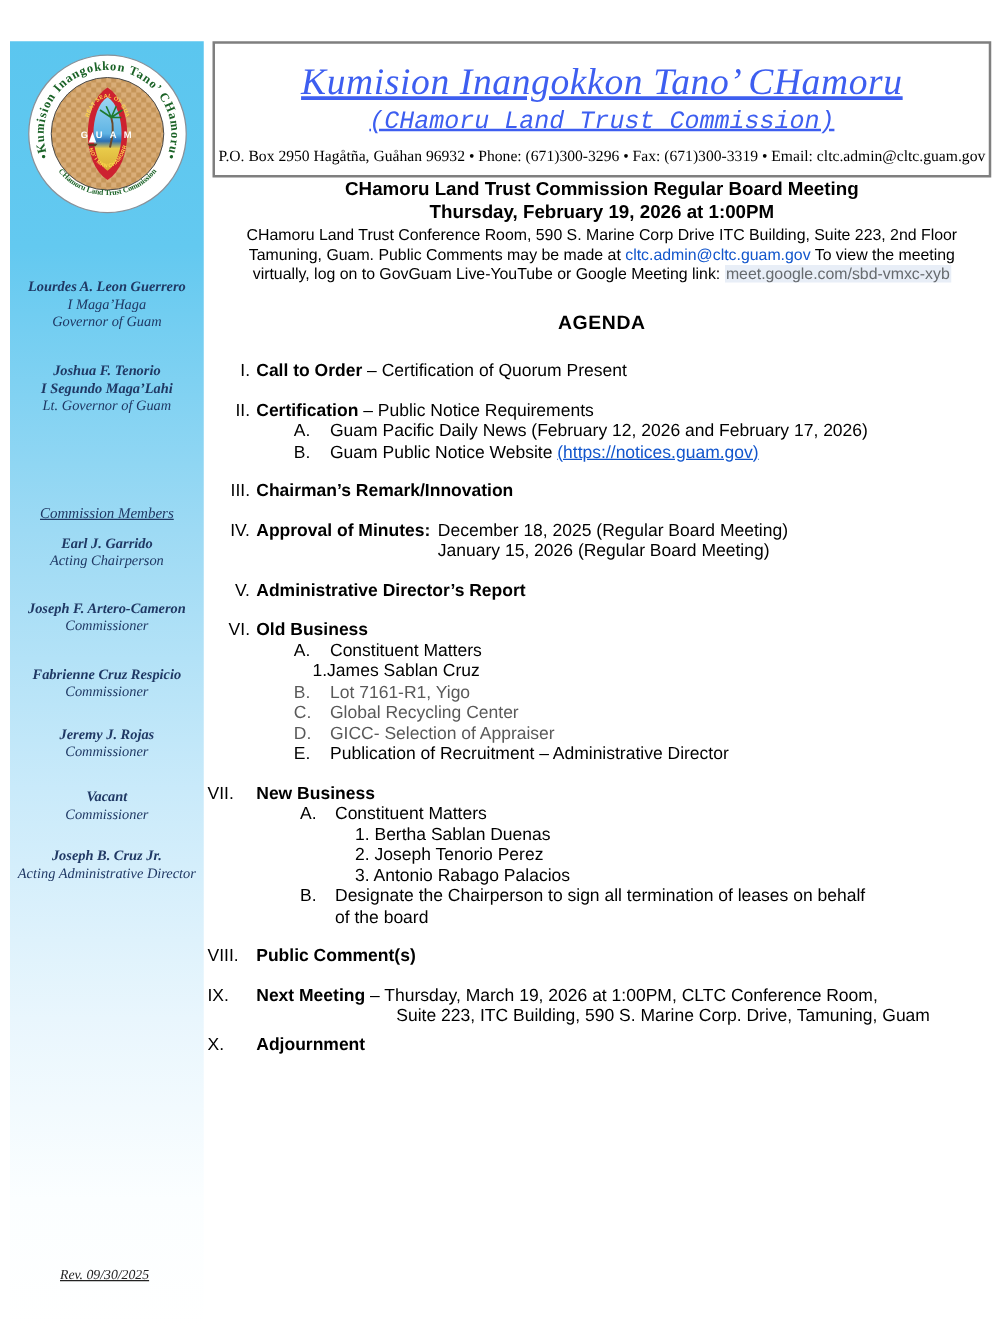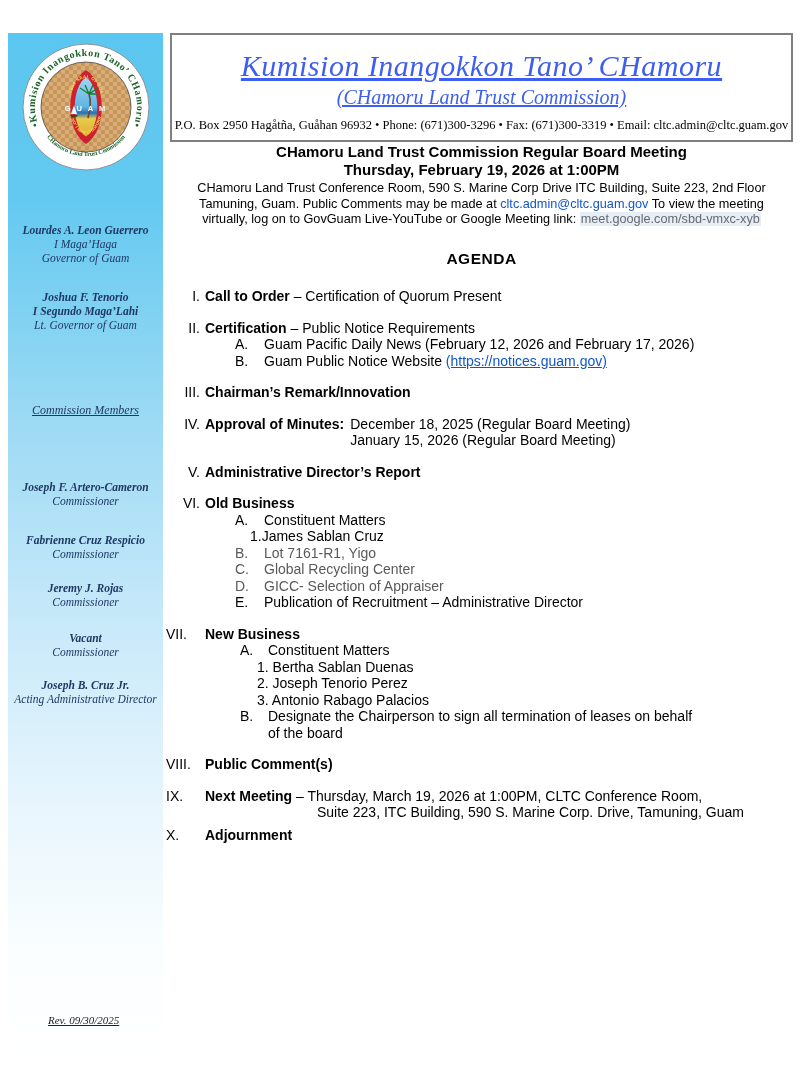--- a/index.html
+++ b/index.html
@@ -17,21 +17,21 @@
   .sb-head{font-style:italic;text-decoration:underline;font-size:12px;}
   .sb-rev{position:absolute;left:40px;top:981px;font-family:"Liberation Serif",serif;
     font-style:italic;font-size:11px;color:#222;text-decoration:underline;}
 
   
   .main{position:absolute;left:170px;top:0;width:623px;}
   .hbox{position:absolute;top:33px;left:0;width:619px;border:2px solid #7f7f7f;
     text-align:center;padding:14px 0 7px 0;background:#fff;}
   .h-title1{font-family:"Liberation Serif",serif;font-style:italic;font-size:30px;line-height:34px;
     color:#3d5ef0;text-decoration:underline;letter-spacing:0.5px;}
-  .h-title2{font-family:Liberation Serif, serif;font-style:italic;font-size:20px;line-height:25px;
+  .h-title2{font-family:Liberation Mono, monospace;font-style:italic;font-size:20px;line-height:25px;
     color:#3d5ef0;text-decoration:underline;margin-top:2px;}
   .h-addr{font-family:"Liberation Serif",serif;font-size:12.5px;line-height:15px;margin-top:8px;color:#000;}
 
   .meet-title{position:absolute;top:143px;width:100%;text-align:center;
     font-weight:bold;font-size:15px;line-height:17.5px;}
   .venue{position:absolute;top:181px;width:100%;text-align:center;font-size:12.7px;line-height:15.5px;}
   .link-email{color:#1155cc;text-decoration:none;cursor:pointer;}
   .link-meet{color:#666a6e;background:#e8eef7;text-decoration:none;cursor:pointer;padding:0 1px;}
   .agenda-head{position:absolute;top:250px;width:100%;text-align:center;
     font-weight:bold;font-size:15.5px;letter-spacing:0.5px;}
@@ -41,21 +41,21 @@
   .arow{display:flex;}
   .mt{margin-top:15px;}
   .num{flex:0 0 34px;text-align:right;margin-right:5px;}
   .num.lft{text-align:left;}
   .abody{flex:1;}
   .sub{display:flex;margin-left:69px;}
   .sub .slabel{flex:0 0 29px;}
   .sub7{display:flex;margin-left:74px;}
   .sub7 .slabel{flex:0 0 28px;}
   .child6{margin-left:84px;}
-  .child7{margin-left:91px;}
+  .child7{margin-left:118px;}
   .muted{color:#595959;}
   .minutes{display:inline-block;vertical-align:top;margin-left:6px;}
   .ix-line2{margin-left:112px;}
   .link-notices{color:#1155cc;text-decoration:underline;cursor:pointer;}
   b{font-weight:bold;}
 </style>
 </head>
 <body>
 
 <div class="page">
@@ -115,20 +115,24 @@
     <div class="sb-block" style="top:257px">
       <div class="sb-name">Joshua F. Tenorio</div>
       <div class="sb-name">I Segundo Maga’Lahi</div>
       <div class="sb-role">Lt. Governor of Guam</div>
     </div>
 
     <div class="sb-block" style="top:370px">
       <span class="sb-head">Commission Members</span>
     </div>
 
+    <div class="sb-block" style="top:395px">
+      <div class="sb-name">Earl J. Garrido</div>
+      <div class="sb-role">Acting Chairperson</div>
+    </div>
     <div class="sb-block" style="top:447px">
       <div class="sb-name">Joseph F. Artero-Cameron</div>
       <div class="sb-role">Commissioner</div>
     </div>
     <div class="sb-block" style="top:500px">
       <div class="sb-name">Fabrienne Cruz Respicio</div>
       <div class="sb-role">Commissioner</div>
     </div>
     <div class="sb-block" style="top:548px">
       <div class="sb-name">Jeremy J. Rojas</div>

